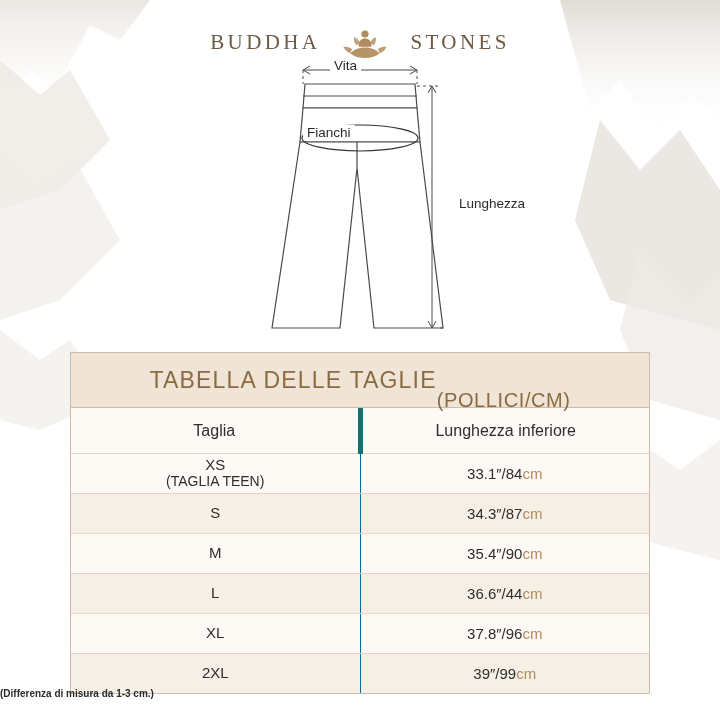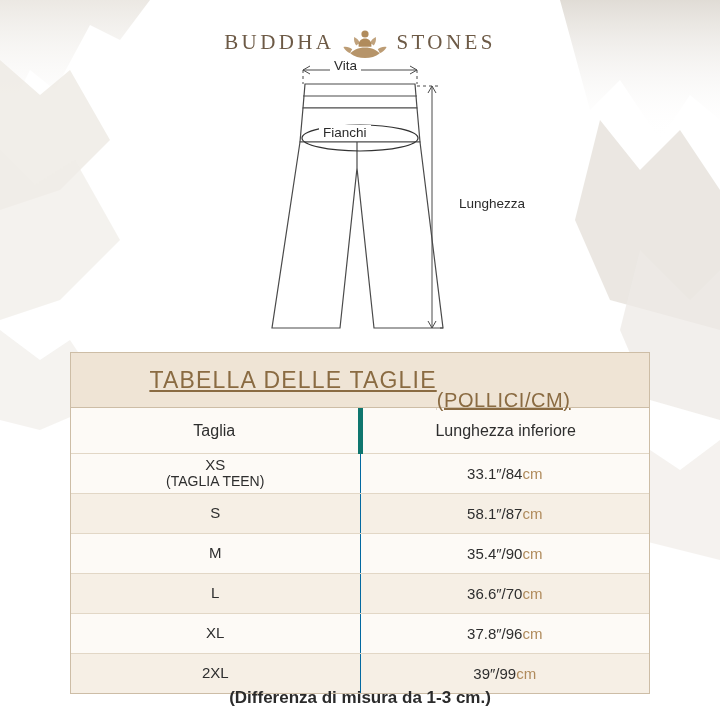--- a/index.html
+++ b/index.html
@@ -32,21 +32,21 @@
 
   
   .brand {
     position: absolute;
     top: 22px;
     left: 0;
     width: 720px;
     display: flex;
     align-items: center;
     justify-content: center;
-    gap: 8px;
+    gap: 22px;
   }
   .brand-word {
     font-family: "Liberation Serif", serif;
     font-size: 21px;
     letter-spacing: 3.4px;
     color: #6d5a46;
     font-weight: 400;
   }
   .brand-mark { width: 46px; height: 40px; }
 
@@ -61,42 +61,41 @@
   .label {
     position: absolute;
     font-family: "Liberation Sans", sans-serif;
     font-size: 13.5px;
     color: #2b2b2b;
     background: #ffffff;
     padding: 0 4px;
     white-space: nowrap;
   }
   .label-vita  { left: 330px; top: 2px; }
-  .label-fianchi { left: 319px; top: 69px; }
+  .label-fianchi { left: 303px; top: 69px; }
   .label-lunghezza { left: 440px; top: 140px; margin-left: 15px; }
 
   
   .table-wrap {
     position: absolute;
     left: 70px;
     top: 352px;
     width: 580px;
     border: 1px solid #cdbda6;
     box-sizing: border-box;
     background: #fdfaf6;
   }
   .tbl-title {
     height: 54px;
     background: #efe4d5;
     display: flex;
     align-items: center;
     justify-content: center;
     border-bottom: 1px solid #cdbda6;
     color: #8a6b42;
-    text-decoration: underline;
   }
   .tbl-title .t-main {
     font-size: 23px;
     letter-spacing: 1.2px;
     font-weight: 400;
   }
   .tbl-title .t-sub {
     font-size: 20px;
     letter-spacing: .6px;
     margin-top: 40px;
@@ -128,22 +127,22 @@
   table.sizes tr:last-child td { border-bottom: none; }
   td.size-cell { line-height: 1.12; padding: 2px 0; }
   td.size-cell .sub { font-size: 14px; }
   td.len-cell .cm { color: #b08b5c; margin-top: 42px; }
 
   .footnote {
     position: absolute;
     left: 0;
     top: 688px;
     width: 720px;
-    text-align: center;
-    font-size: 17px;
+    text-align: left;
+    font-size: 10px;
     font-weight: bold;
     color: #2b2b2b;
   }
 </style>
 </head>
 <body>
 
 <div class="page">
 
   <div class="bg-layer">
@@ -240,33 +239,33 @@
             <div>XS</div>
             <div class="sub">(TAGLIA TEEN)</div>
           </td>
           <td class="len-cell">
             <span>33.1″/84</span><span class="cm">cm</span>
           </td>
         </tr>
         <tr class="alt">
           <td class="size-cell">S</td>
           <td class="len-cell">
-            <span>58.1″/87</span><span class="cm">cm</span>
+            <span>34.3″/87</span><span class="cm">cm</span>
           </td>
         </tr>
         <tr>
           <td class="size-cell">M</td>
           <td class="len-cell">
             <span>35.4″/90</span><span class="cm">cm</span>
           </td>
         </tr>
         <tr class="alt">
           <td class="size-cell">L</td>
           <td class="len-cell">
-            <span>36.6″/70</span><span class="cm">cm</span>
+            <span>36.6″/44</span><span class="cm">cm</span>
           </td>
         </tr>
         <tr>
           <td class="size-cell">XL</td>
           <td class="len-cell">
             <span>37.8″/96</span><span class="cm">cm</span>
           </td>
         </tr>
         <tr class="alt">
           <td class="size-cell">2XL</td>

